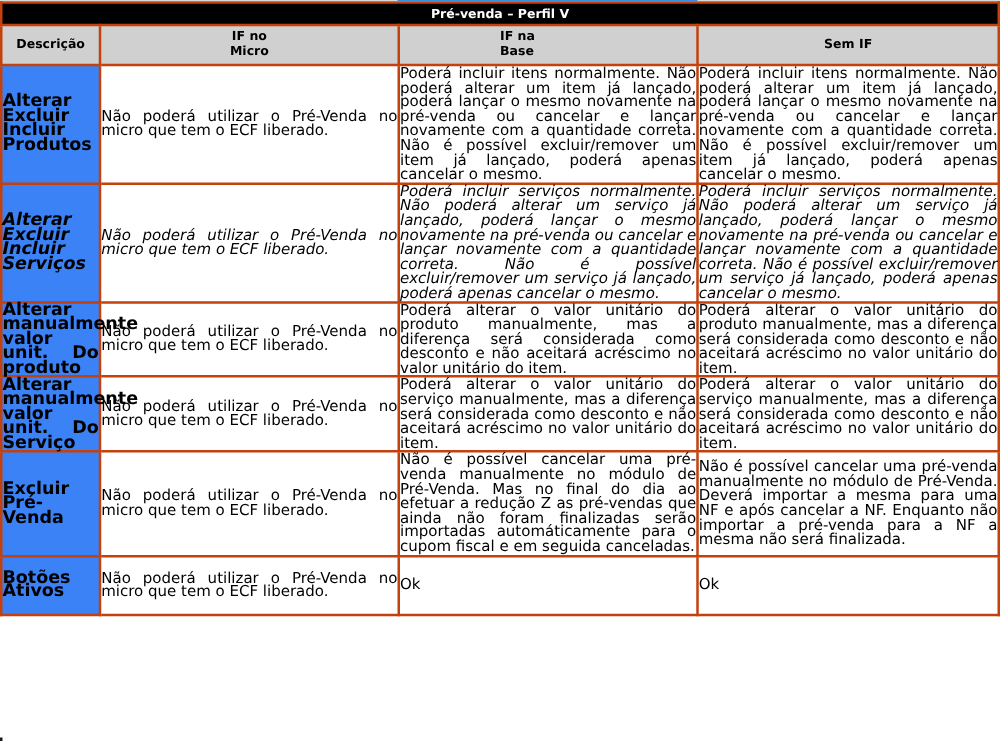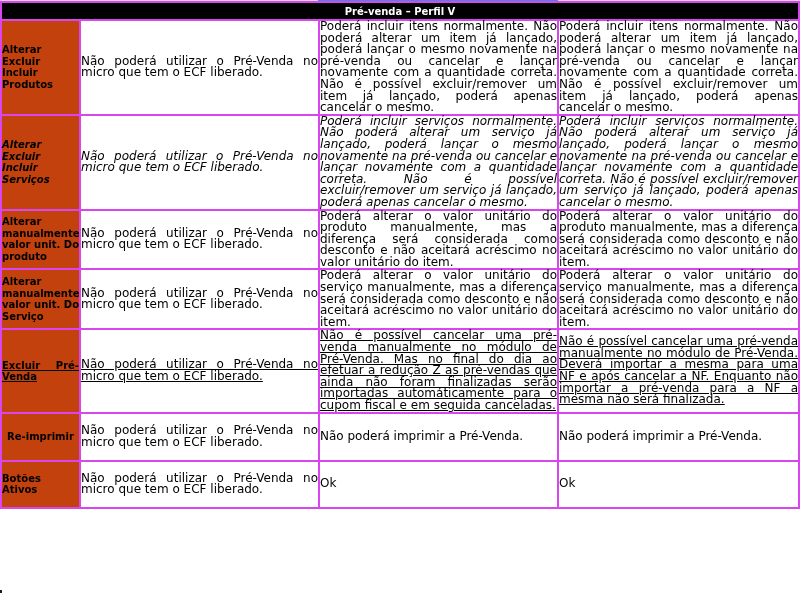--- a/index.html
+++ b/index.html
@@ -2,36 +2,36 @@
 <html><head>
 <meta charset="utf-8">
 <style>
   html, body { margin: 0; padding: 0; background: #ffffff; }
   body { width: 800px; height: 593px; overflow: hidden; position: relative;
          font-family: "DejaVu Sans", sans-serif; font-size: 10.3px; color: #000; }
   .topline { position: absolute; left: 0; top: 0; width: 800px; height: 1px; background: #d8d8d8; }
   .topaccent { position: absolute; left: 318px; top: 0; width: 240px; height: 1px; background: #3c8ce0; }
   table.grid { position: absolute; left: 0; top: 1px; width: 798px; border-collapse: collapse;
                table-layout: fixed; }
-  table.grid td, table.grid th { border: 2px solid #d946ef; vertical-align: middle; padding: 0; }
+  table.grid td, table.grid th { border: 2px solid #c2410c; vertical-align: middle; padding: 0; }
   .title-row th { background: #000; color: #fff; font-weight: bold; font-size: 10px;
                   height: 16px; padding: 0 4px 1px 4px; text-align: center; border-color: #000; }
   .head-row th { background: #d0d0d0; font-weight: bold; font-size: 10px; height: 30px;
                  text-align: center; line-height: 12px; }
   .head-row th.ifbase { text-align: left; padding-left: 80px; }
-  td.desc { background: #c2410c; font-weight: bold; font-size: 10px; line-height: 11.5px;
+  td.desc { background: #3b82f6; font-weight: bold; font-size: 14px; line-height: 11.5px;
             padding: 0 1px 0 1px; text-align: justify; }
   td.desc.center { text-align: center; }
   td.cell { background: #fff; padding: 3px 4px 3px 4px; line-height: 11.6px; text-align: justify;
             font-size: 12px; margin-left: 19px; }
   .row-produtos td { height: 90px; }
   .row-servicos td { height: 85px; font-style: italic; }
   .row-valprod td { height: 47px; }
   .row-valserv td { height: 50px; }
-  .row-cancelar td { height: 75px; text-decoration: underline; }
+  .row-cancelar td { height: 75px; }
   .row-imprimir td { height: 45px; }
   .row-reimprimir td { height: 46px; }
   .row-botoes td { height: 45px; }
   .bottomline { position: absolute; left: 0; top: 590px; width: 2px; height: 3px; background: #1a1a1a; }
 </style>
 </head>
 <body>
 
 <div class="topline"></div>
 <div class="topaccent"></div>
@@ -39,20 +39,32 @@
 <table class="grid">
   <colgroup>
     <col style="width:79px">
     <col style="width:239px">
     <col style="width:239px">
     <col style="width:241px">
   </colgroup>
   <thead>
     <tr class="title-row">
       <th colspan="4">Pré-venda – Perfil V</th>
+    </tr>
+    <tr class="head-row">
+      <th>Descrição</th>
+      <th>
+        <span>IF no</span><br>
+        <span>Micro</span>
+      </th>
+      <th class="ifbase">
+        <span>IF na</span><br>
+        <span>Base</span>
+      </th>
+      <th>Sem IF</th>
     </tr>
   </thead>
   <tbody>
     <tr class="row-produtos">
       <td class="desc">Alterar Excluir Incluir Produtos</td>
       <td class="cell">Não poderá utilizar o Pré-Venda no micro que tem o ECF liberado.</td>
       <td class="cell">Poderá incluir itens normalmente. Não poderá alterar um item já lançado, poderá lançar o mesmo novamente na pré-venda ou cancelar e lançar novamente com a quantidade correta. Não é possível excluir/remover um item já lançado, poderá apenas cancelar o mesmo.</td>
       <td class="cell">Poderá incluir itens normalmente. Não poderá alterar um item já lançado, poderá lançar o mesmo novamente na pré-venda ou cancelar e lançar novamente com a quantidade correta. Não é possível excluir/remover um item já lançado, poderá apenas cancelar o mesmo.</td>
     </tr>
     <tr class="row-servicos">
@@ -72,26 +84,20 @@
       <td class="cell">Não poderá utilizar o Pré-Venda no micro que tem o ECF liberado.</td>
       <td class="cell">Poderá alterar o valor unitário do serviço manualmente, mas a diferença será considerada como desconto e não aceitará acréscimo no valor unitário do item.</td>
       <td class="cell">Poderá alterar o valor unitário do serviço manualmente, mas a diferença será considerada como desconto e não aceitará acréscimo no valor unitário do item.</td>
     </tr>
     <tr class="row-cancelar">
       <td class="desc">Excluir Pré-Venda</td>
       <td class="cell">Não poderá utilizar o Pré-Venda no micro que tem o ECF liberado.</td>
       <td class="cell">Não é possível cancelar uma pré-venda manualmente no módulo de Pré-Venda. Mas no final do dia ao efetuar a redução Z as pré-vendas que ainda não foram finalizadas serão importadas automáticamente para o cupom fiscal e em seguida canceladas.</td>
       <td class="cell">Não é possível cancelar uma pré-venda manualmente no módulo de Pré-Venda. Deverá importar a mesma para uma NF e após cancelar a NF. Enquanto não importar a pré-venda para a NF a mesma não será finalizada.</td>
     </tr>
-    <tr class="row-reimprimir">
-      <td class="desc center">Re-imprimir</td>
-      <td class="cell">Não poderá utilizar o Pré-Venda no micro que tem o ECF liberado.</td>
-      <td class="cell">Não poderá imprimir a Pré-Venda.</td>
-      <td class="cell">Não poderá imprimir a Pré-Venda.</td>
-    </tr>
     <tr class="row-botoes">
       <td class="desc">Botões Ativos</td>
       <td class="cell">Não poderá utilizar o Pré-Venda no micro que tem o ECF liberado.</td>
       <td class="cell">Ok</td>
       <td class="cell">Ok</td>
     </tr>
   </tbody>
 </table>
 
 <div class="bottomline"></div>

